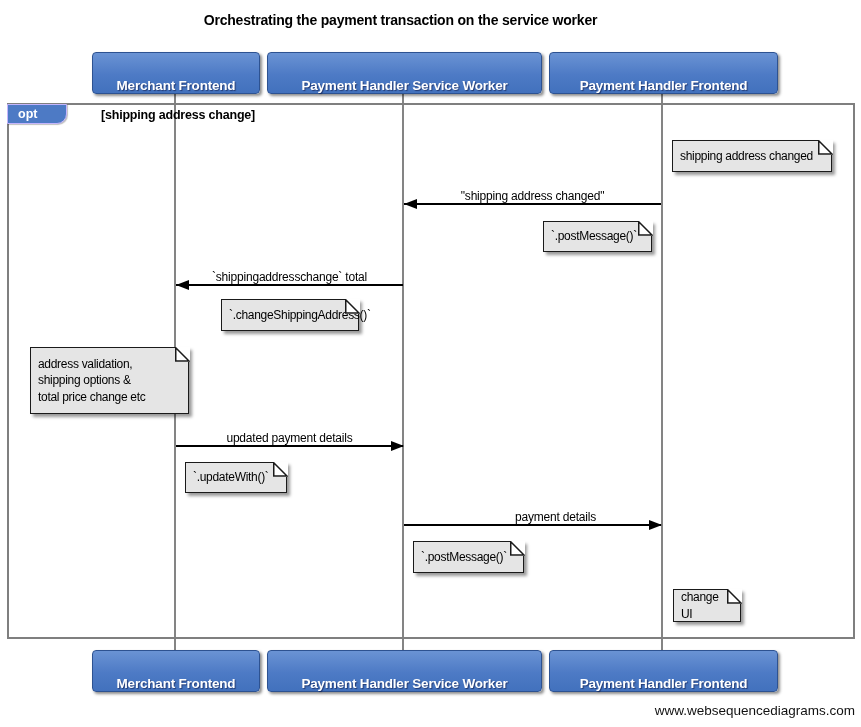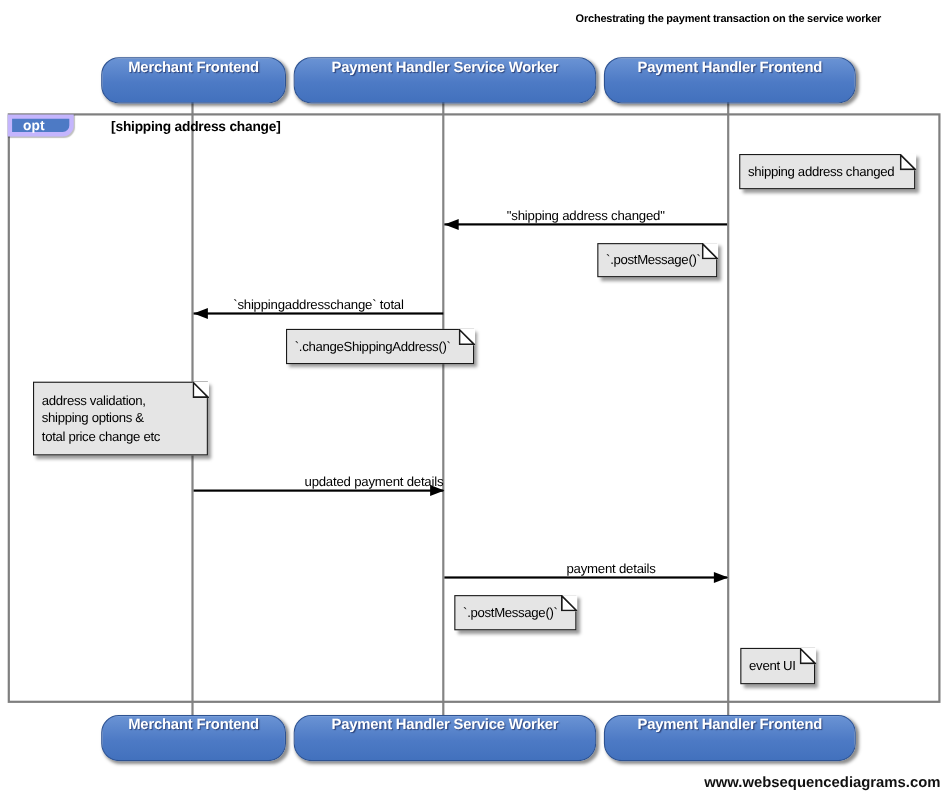--- a/index.html
+++ b/index.html
@@ -2,61 +2,61 @@
 <html><head>
 <meta charset="utf-8">
 <style>
   html,body { margin:0; padding:0; background:#ffffff; }
   #canvas {
     position:relative; width:861px; height:727px; background:#ffffff;
     font-family:"Liberation Sans","DejaVu Sans",sans-serif; color:#000;
     overflow:hidden;
   }
   .title {
-    position:absolute; top:12px; left:0; width:801px; text-align:right;
-    font-size:10px; font-weight:bold; letter-spacing:-0.2px;
+    position:absolute; top:12px; left:0; width:801px; text-align:center;
+    font-size:14px; font-weight:bold; letter-spacing:-0.2px;
   }
   
   .actor {
     position:absolute; height:40px;
     background:linear-gradient(180deg,#6a93d4 0%,#4d7ac5 55%,#4271bd 100%);
-    border:1px solid #2d5291; border-radius:16px;
+    border:1px solid #2d5291; border-radius:4px;
     box-shadow:2px 2px 3px rgba(0,0,0,0.45);
-    display:flex; align-items:flex-start; justify-content:center;
+    display:flex; align-items:flex-end; justify-content:center;
     color:#ffffff; font-weight:bold; font-size:13.5px; letter-spacing:-0.2px;
     text-shadow:1px 1px 1px rgba(0,0,40,0.5);
   }
   
   .lifeline { position:absolute; top:92px; height:559px; width:2px; background:#848484; }
   
   .frame { position:absolute; left:7px; top:103px; width:844px; height:532px; border:2px solid #7f7f7f; }
   .tab {
     position:absolute; left:7px; top:104px; width:60px; height:20px;
-    background:#4d7ac5; border:4px solid #c4b5fd; border-bottom-right-radius:10px;
+    background:#4d7ac5; border:1px solid #c4b5fd; border-bottom-right-radius:10px;
     color:#fff; font-weight:bold; font-size:12.5px;
     display:flex; align-items:center; padding-left:10px; box-sizing:border-box;
     box-shadow:1px 1px 1px rgba(0,0,0,0.25);
   }
   .guard { position:absolute; left:85px; top:108px; font-size:12.5px; font-weight:bold; letter-spacing:-0.2px;padding-left:16px; }
   
   .mline { position:absolute; height:2px; background:#000; }
   .ahead { position:absolute; width:0; height:0; }
   .ahead.left  { border-top:5px solid transparent; border-bottom:5px solid transparent; border-right:13px solid #000; }
   .ahead.right { border-top:5px solid transparent; border-bottom:5px solid transparent; border-left:13px solid #000; }
   .mlabel { position:absolute; font-size:12px; letter-spacing:-0.2px; text-align:center; white-space:nowrap; }
   
   .note {
     position:absolute; background:#e5e5e5; border:1.5px solid #1a1a1a;
     box-shadow:3px 3px 3px rgba(0,0,0,0.4);
     font-size:12px; letter-spacing:-0.3px; line-height:1.35;
     display:flex; align-items:center; box-sizing:border-box;
     padding:4px 14px 4px 7px; white-space:pre-line;
   }
   .fold { position:absolute; top:-1.5px; right:-1.5px; }
-  .watermark { position:absolute; right:6px; top:703px; font-size:13.5px; color:#111;font-weight:bold; }
+  .watermark { position:absolute; right:6px; top:703px; font-size:13.5px; color:#111; }
 </style>
 </head>
 <body>
 
 <div id="canvas">
 
   <div class="title">Orchestrating the payment transaction on the service worker</div>
 
   <div class="lifeline" style="left:174px;"></div>
   <div class="lifeline" style="left:402px;"></div>
@@ -93,61 +93,68 @@
         <rect x="0" y="0" width="15" height="15" fill="#ffffff"></rect>
         <path d="M0.75,0.75 L14,14 L0.75,14 Z" fill="#ffffff" stroke="#1a1a1a" stroke-width="1.5"></path>
       </svg>
     <span>`.postMessage()`</span>
   </div>
 
   <div class="mlabel" style="left:176px; top:270px; width:227px;">`shippingaddresschange` total</div>
   <div class="mline" style="left:176px; top:284px; width:227px;"></div>
   <div class="ahead left" style="left:176px; top:280px;"></div>
 
-  <div class="note" style="left:221px; top:299px; width:171px; height:32px;margin-left:39px;">
+  <div class="note" style="left:221px; top:299px; width:138px; height:32px;">
     <svg class="fold" width="15" height="15">
         <rect x="0" y="0" width="15" height="15" fill="#ffffff"></rect>
         <path d="M0.75,0.75 L14,14 L0.75,14 Z" fill="#ffffff" stroke="#1a1a1a" stroke-width="1.5"></path>
       </svg>
     <span>`.changeShippingAddress()`</span>
   </div>
 
   <div class="note" style="left:30px; top:347px; width:159px; height:67px;">
     <svg class="fold" width="15" height="15">
         <rect x="0" y="0" width="15" height="15" fill="#ffffff"></rect>
         <path d="M0.75,0.75 L14,14 L0.75,14 Z" fill="#ffffff" stroke="#1a1a1a" stroke-width="1.5"></path>
       </svg>
     <span>address validation,
 shipping options &amp;
 total price change etc</span>
   </div>
 
-  <div class="mlabel" style="left:176px; top:431px; width:227px;text-align:right;">updated payment details</div>
+  <div class="mlabel" style="left:176px; top:431px; width:227px;">updated payment details</div>
   <div class="mline" style="left:176px; top:445px; width:227px;"></div>
   <div class="ahead right" style="left:391px; top:441px;"></div>
 
+  <div class="note" style="left:185px; top:462px; width:102px; height:31px;">
+    <svg class="fold" width="15" height="15">
+        <rect x="0" y="0" width="15" height="15" fill="#ffffff"></rect>
+        <path d="M0.75,0.75 L14,14 L0.75,14 Z" fill="#ffffff" stroke="#1a1a1a" stroke-width="1.5"></path>
+      </svg>
+    <span>`.updateWith()`</span>
+  </div>
 
   <div class="mlabel" style="left:404px; top:510px; width:303px;text-align:center;">payment details</div>
   <div class="mline" style="left:404px; top:524px; width:257px;"></div>
   <div class="ahead right" style="left:649px; top:520px;"></div>
 
   <div class="note" style="left:413px; top:541px; width:111px; height:32px;">
     <svg class="fold" width="15" height="15">
         <rect x="0" y="0" width="15" height="15" fill="#ffffff"></rect>
         <path d="M0.75,0.75 L14,14 L0.75,14 Z" fill="#ffffff" stroke="#1a1a1a" stroke-width="1.5"></path>
       </svg>
     <span>`.postMessage()`</span>
   </div>
 
   <div class="note" style="left:673px; top:589px; width:68px; height:33px;">
     <svg class="fold" width="15" height="15">
         <rect x="0" y="0" width="15" height="15" fill="#ffffff"></rect>
         <path d="M0.75,0.75 L14,14 L0.75,14 Z" fill="#ffffff" stroke="#1a1a1a" stroke-width="1.5"></path>
       </svg>
-    <span>event UI</span>
+    <span>change UI</span>
   </div>
 
   <div class="actor" style="left:92px; top:650px; width:166px;">
       <span>Merchant Frontend</span>
     </div>
   <div class="actor" style="left:267px; top:650px; width:273px;">
       <span>Payment Handler Service Worker</span>
     </div>
   <div class="actor" style="left:549px; top:650px; width:227px;">
       <span>Payment Handler Frontend</span>

